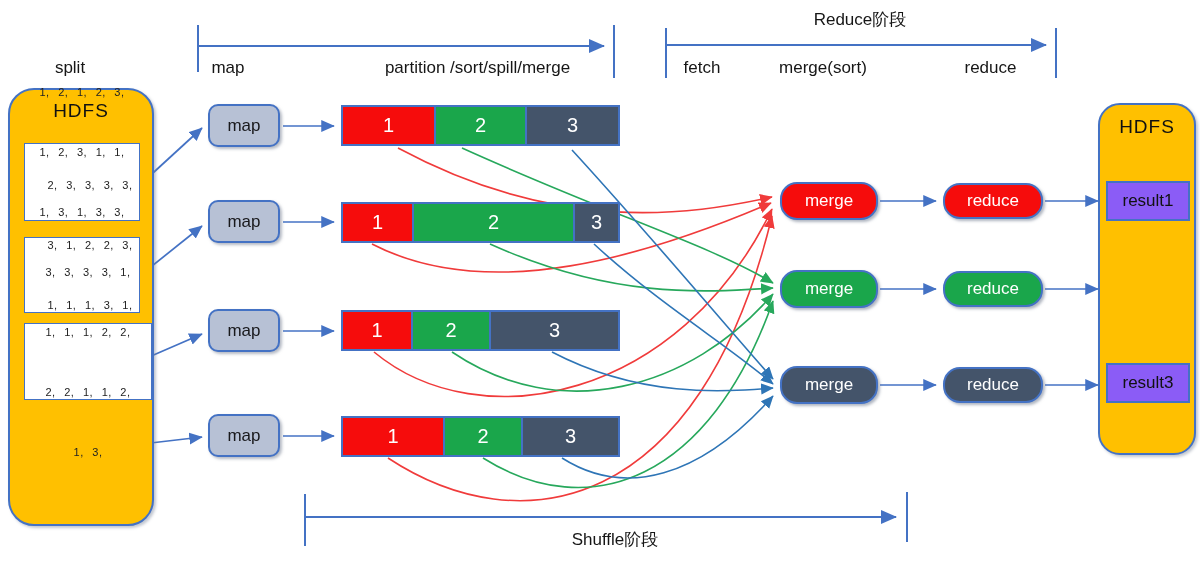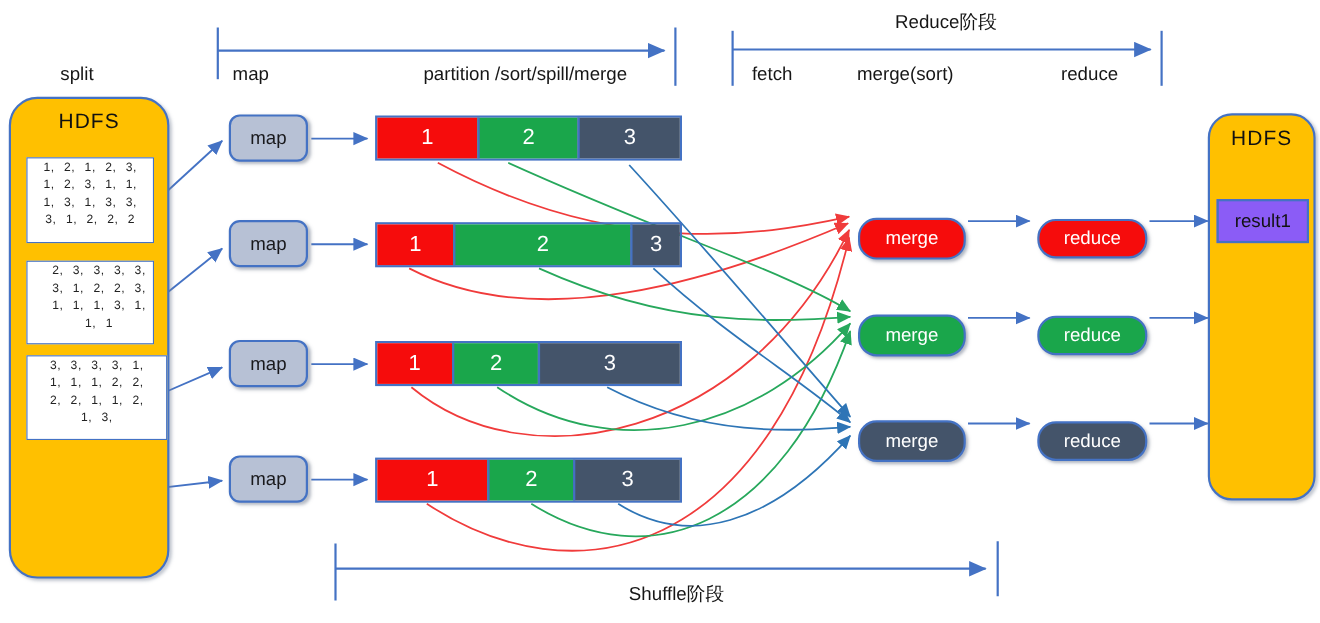--- a/index.html
+++ b/index.html
@@ -12,41 +12,40 @@
   .label{position:absolute;z-index:3;text-align:center;font-size:17px;color:#161616;}
   .orange-col{
     background:#FFC000;border:2px solid #4472C4;border-radius:26px;
     box-shadow:2px 2px 3px rgba(120,130,150,.45);
   }
   .hdfs-title{font-size:19px;color:#111;text-align:center;letter-spacing:1px;}
   .split-box{
     background:#fff;border:1.5px solid #4472C4;
     font-size:11px;line-height:16px;text-align:center;
     word-spacing:5px;letter-spacing:.5px;color:#222;
-    display:flex;flex-direction:column;
+    display:flex;flex-direction:column;justify-content:center;gap:44px;
   }
   .map-box{
     background:#B7C1D5;border:2px solid #4472C4;border-radius:10px;
     font-size:17px;color:#19191c;display:flex;align-items:center;justify-content:center;
     box-shadow:2px 2px 3px rgba(110,120,140,.5);
   }
   .bar{display:flex;border:2px solid #4472C4;height:41px;}
   .seg{
     display:flex;align-items:center;justify-content:center;
     color:#fff;font-size:20px;box-sizing:border-box;
   }
   .seg + .seg{border-left:2px solid #4472C4;}
   .seg.red{background:#F60C0C;}
   .seg.green{background:#1AA64B;}
   .seg.dark{background:#44546A;}
   .pill{
     border:2px solid #4472C4;border-radius:17px;color:#fff;font-size:17px;
     display:flex;align-items:center;justify-content:center;
     box-shadow:2px 2px 3px rgba(110,120,140,.55);
-    margin-top:16px;
   }
   .pill.red{background:#F60C0C;}
   .pill.green{background:#1AA64B;}
   .pill.dark{background:#44546A;}
   .result-box{
     background:#8b5cf6;border:2px solid #4472C4;color:#111;font-size:17px;
     display:flex;align-items:center;justify-content:center;
   }
 </style>
 </head>
@@ -200,14 +199,15 @@
   <div class="node pill green" style="left:780px;top:270px;width:98px;height:38px;">merge</div>
   <div class="node pill dark" style="left:780px;top:366px;width:98px;height:38px;">merge</div>
 
   <div class="node pill red" style="left:943px;top:183px;width:100px;height:36px;">reduce</div>
   <div class="node pill green" style="left:943px;top:271px;width:100px;height:36px;">reduce</div>
   <div class="node pill dark" style="left:943px;top:367px;width:100px;height:36px;">reduce</div>
 
   <div class="node orange-col" style="left:1098px;top:103px;width:98px;height:352px;border-radius:22px;"></div>
   <div class="node hdfs-title" style="left:1098px;top:116px;width:98px;">HDFS</div>
   <div class="node result-box" style="left:1106px;top:181px;width:84px;height:40px;">result1</div>
+  <div class="node result-box" style="left:1106px;top:363px;width:84px;height:40px;">result3</div>
 
 </div>
 
 </body></html>

